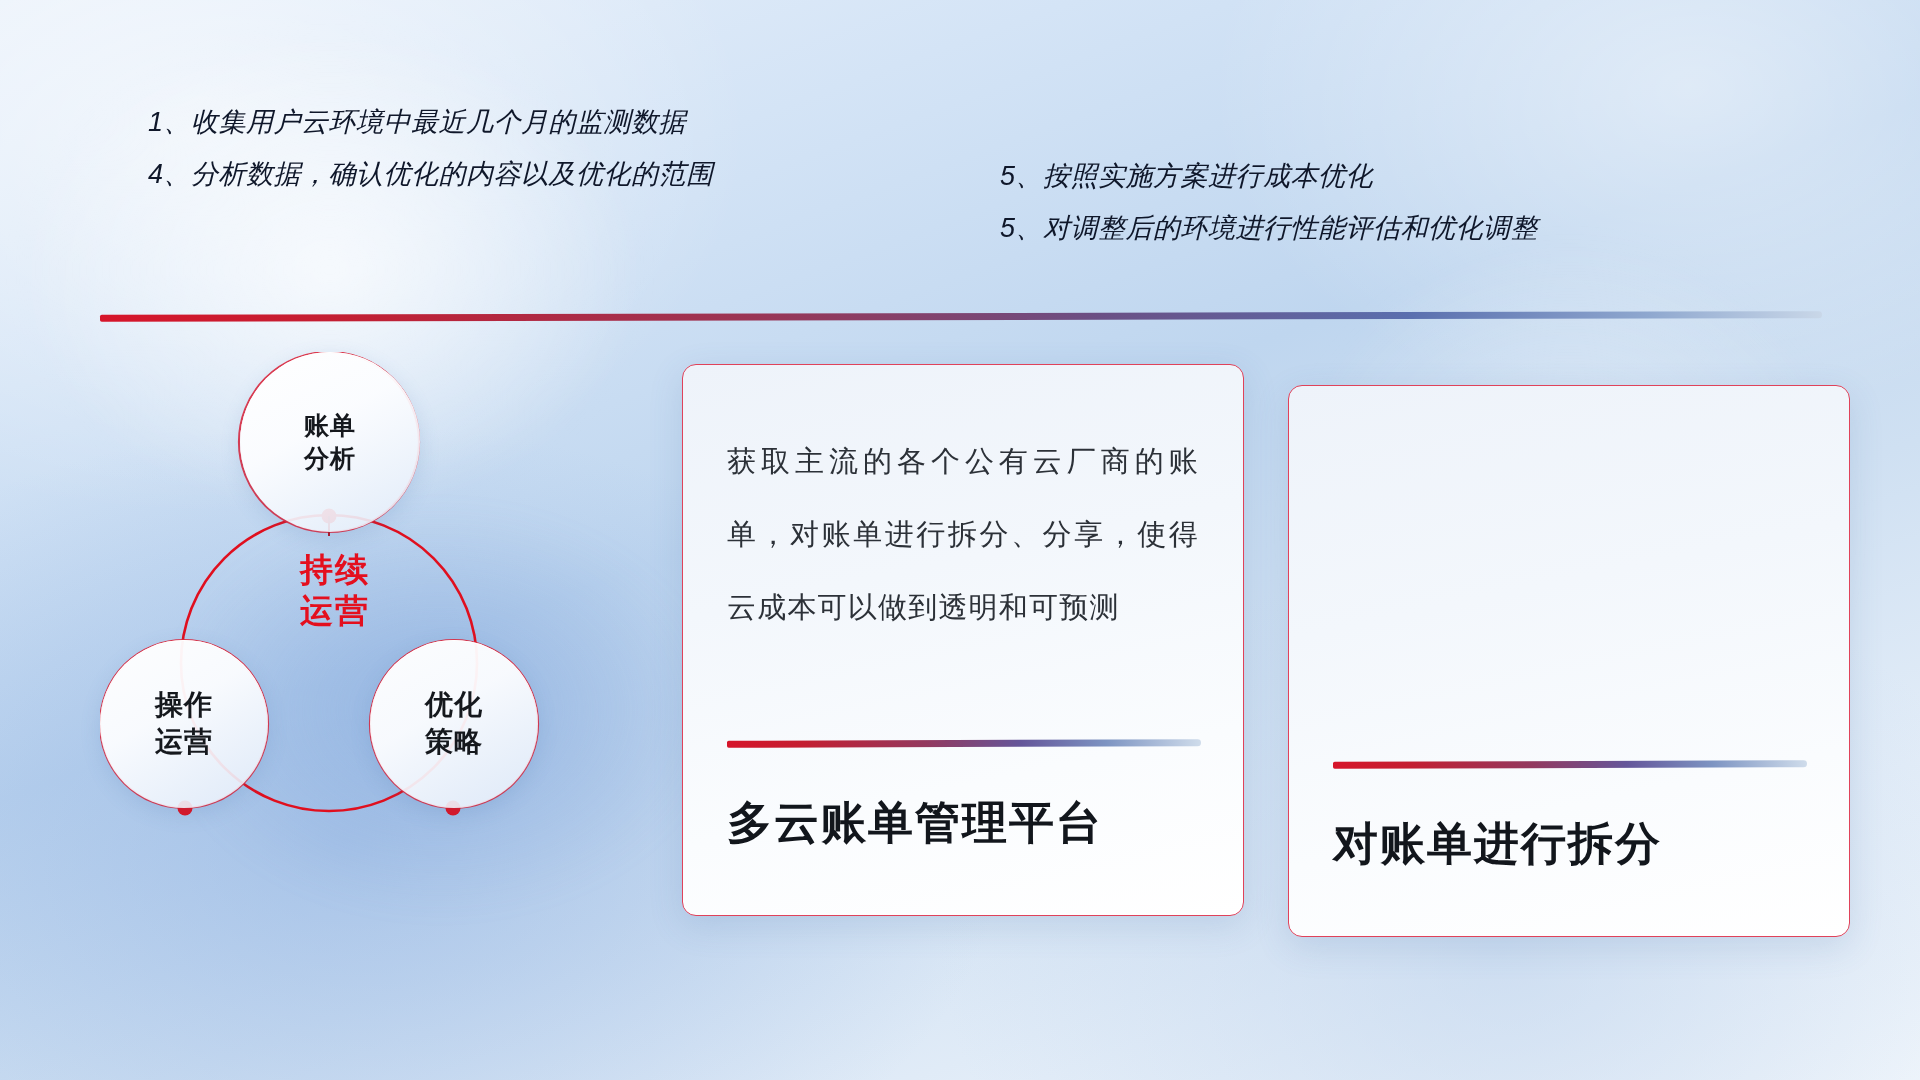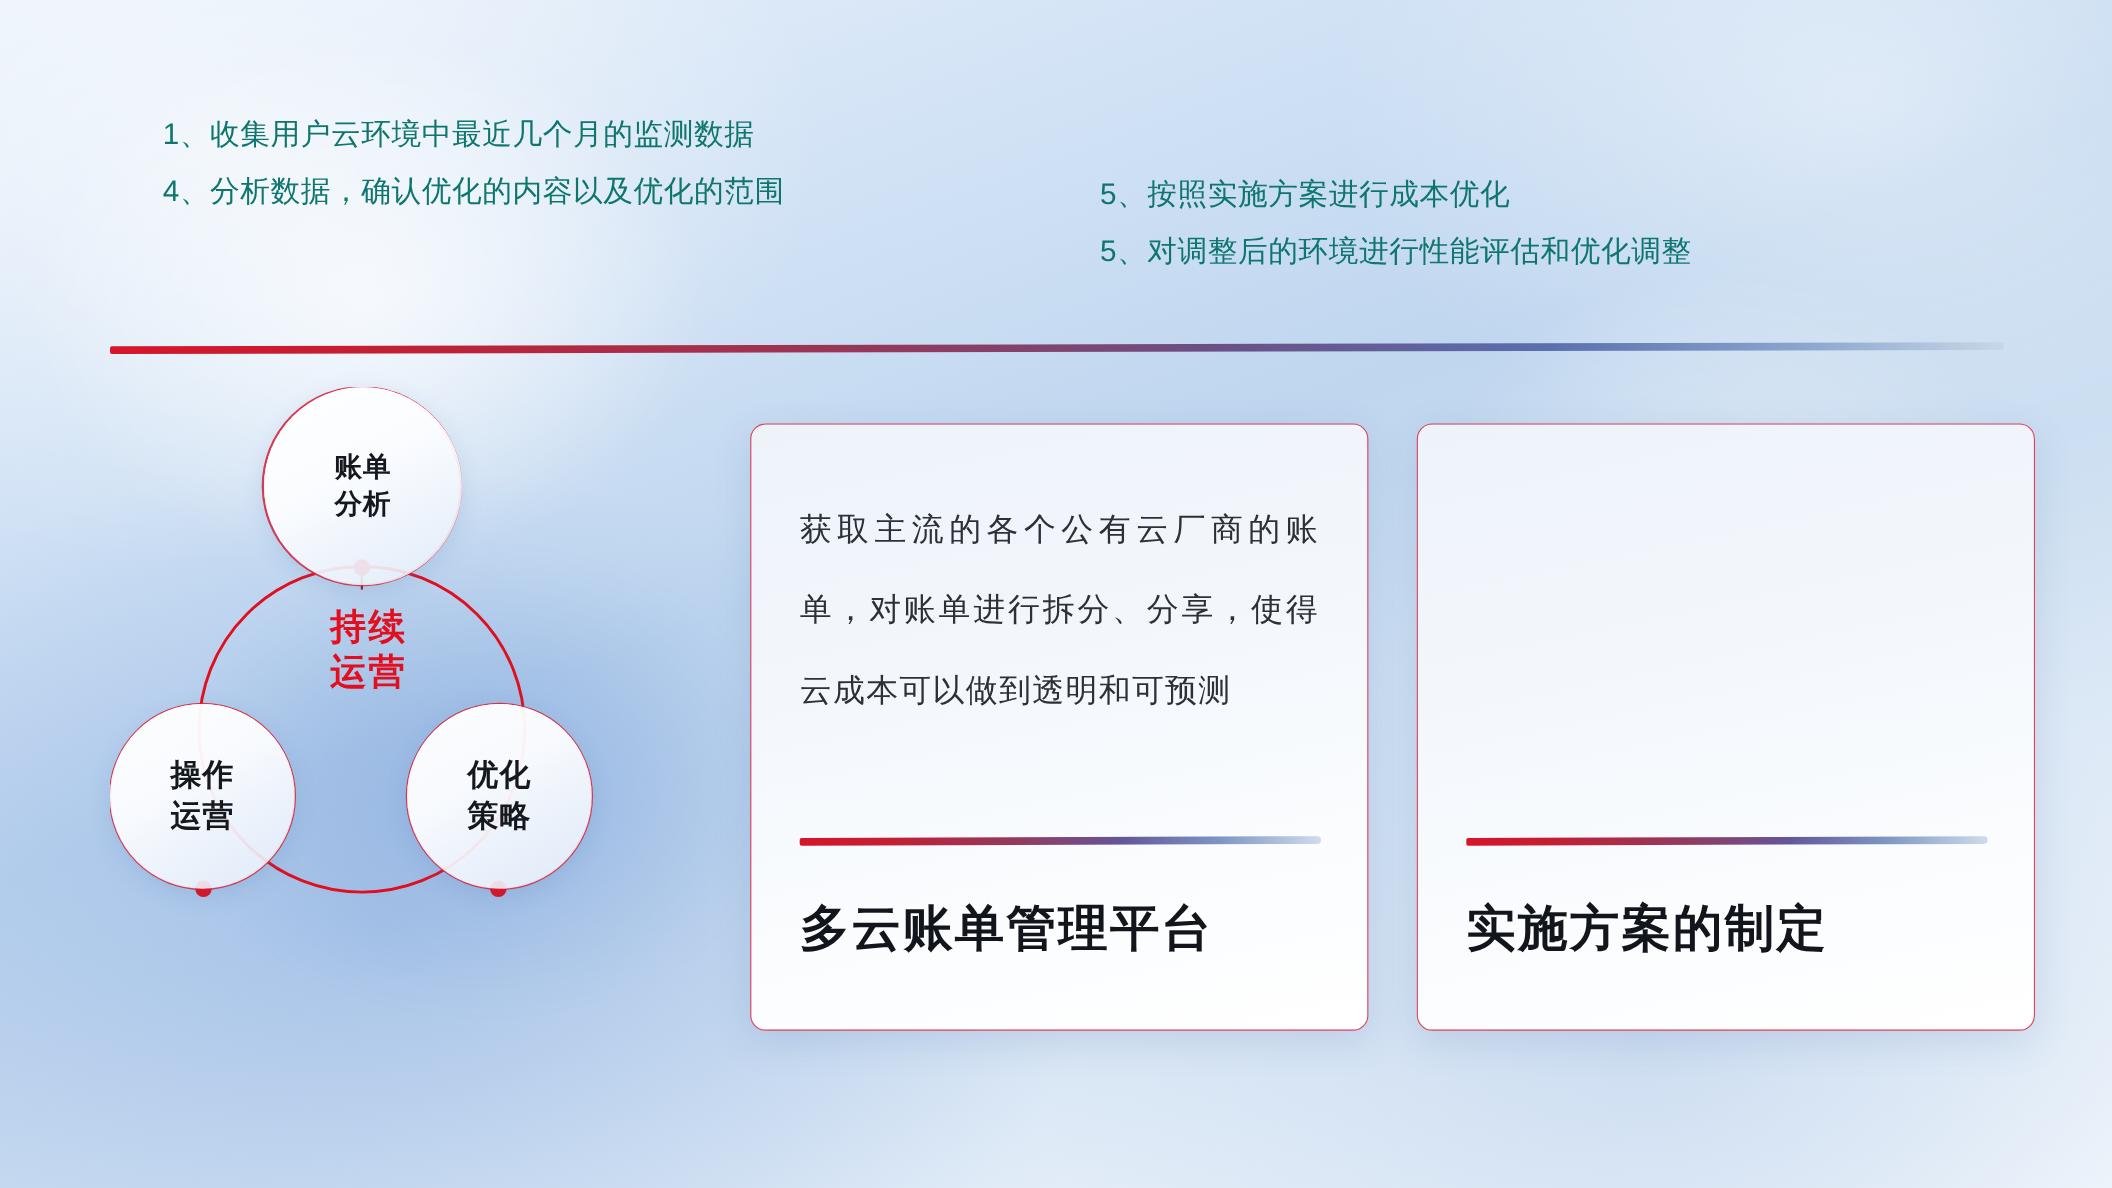--- a/index.html
+++ b/index.html
@@ -34,23 +34,24 @@
     filter:blur(12px);
   }
 
   
   .list-col { position:absolute; }
   .list-left  { left:148px;  top:96px;  width:700px; }
   .list-right { left:1000px; top:150px; width:740px; }
   .list-item {
     font-size:27px;
     line-height:52px;
-    color:#0f766e;
+    color:#0f172a;
     white-space:nowrap;
     letter-spacing:0.5px;
+    font-style:italic;
   }
 
   
   .top-rule {
     position:absolute; left:100px; top:313px; width:1722px; height:7px;
     background:linear-gradient(90deg,#d6152a 0%,#c31f33 14%,#9a3555 38%,#6b4f84 58%,#5a6fae 76%,#8fa8cf 90%,#c9d7e8 100%);
     border-radius:4px 8px 8px 4px;
     transform:skewY(-0.12deg);
   }
 
@@ -84,21 +85,21 @@
   
   .card {
     position:absolute;
     width:562px; height:552px;
     border-radius:14px;
     border:1.6px solid #e0425a;
     background:linear-gradient(168deg,#eef3fa 0%,#f3f7fc 38%,#fafcfe 72%,#ffffff 100%);
     box-shadow:0 10px 34px rgba(70,110,165,0.16);
     padding:60px 44px 0 44px;
   }
-  .card-1 { left:682px;  top:385px; }
+  .card-1 { left:682px;  top:364px; }
   .card-2 { left:1288px; top:385px; }
   .card-body {
     font-size:29px;
     line-height:73px;
     color:#2c3138;
     letter-spacing:1.2px;
     text-align:justify;
     text-align-last:left;
   }
   .card-rule {
@@ -169,14 +170,14 @@
 </div>
 
 <div class="card card-1">
   <div class="card-body">获取主流的各个公有云厂商的账单，对账单进行拆分、分享，使得云成本可以做到透明和可预测</div>
   <div class="card-rule"></div>
   <div class="card-title">多云账单管理平台</div>
 </div>
 
 <div class="card card-2">
   <div class="card-rule"></div>
-  <div class="card-title">实施方案的制定</div>
+  <div class="card-title">对账单进行拆分</div>
 </div>
 
 </body></html>

